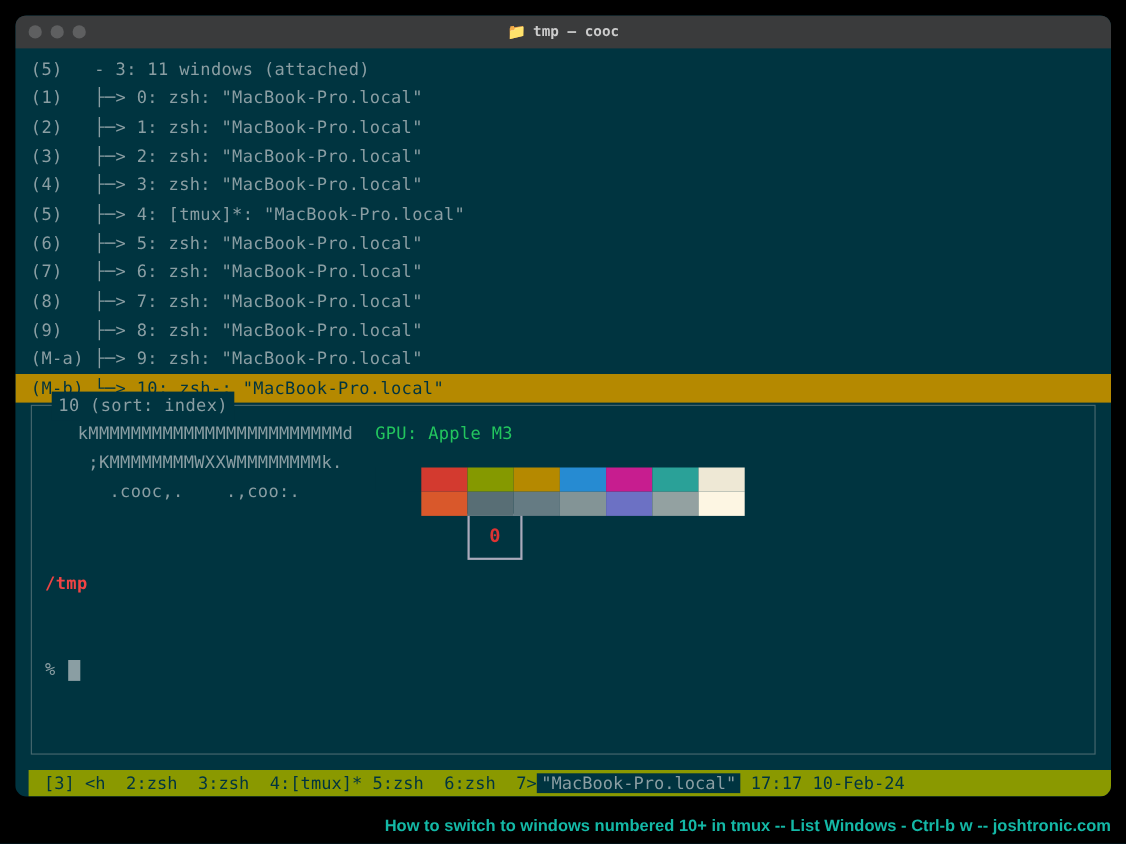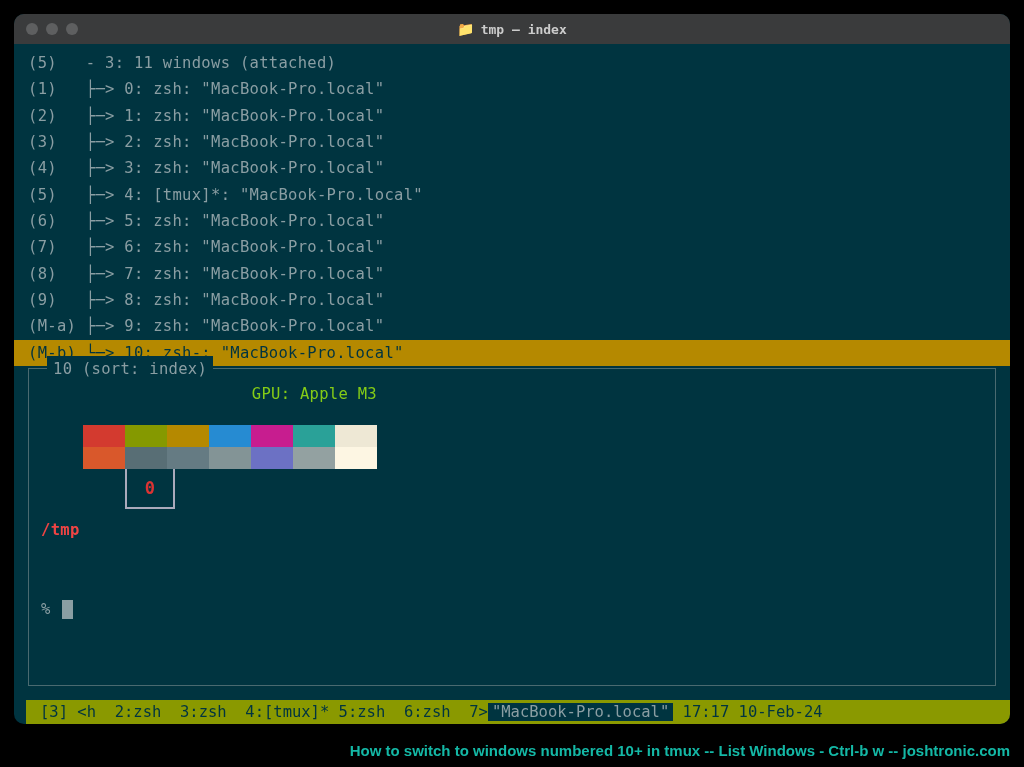--- a/index.html
+++ b/index.html
@@ -73,21 +73,21 @@
     background: #003440;
     color: #8a9ea3;
     padding: 0 6px;
   }
   .preview-content {
     display: flex;
     gap: 20px;
     padding-top: 6px;
   }
   .ascii { white-space: pre; color: #8a9ea3; font-size:15.5px; line-height:1.7; padding-left:20px;}
-  .sysinfo { white-space: pre; color: #84cc16; font-size:15.5px; line-height:1.7;text-align:right;}
+  .sysinfo { white-space: pre; color: #22c55e; font-size:15.5px; line-height:1.7;}
   .swatches {
     margin-top: 18px;
     display: flex;
     flex-direction: column;
     gap: 0;
   }
   .swatchrow { display: flex; height: 22px; }
   .swatch { width: 42px; height: 22px; }
   .swatchrow2 { display:flex; height:22px; margin-left:42px;}
   .pane-indicator {
@@ -151,41 +151,44 @@
 
 <div class="window">
   <div class="titlebar">
     <div class="traffic">
       <div class="dot"></div>
       <div class="dot"></div>
       <div class="dot"></div>
     </div>
     <div class="title">
       <span class="folder-icon">📁</span>
-      <span>tmp — index</span>
+      <span>tmp — cooc</span>
     </div>
   </div>
 
   <div class="terminal">
     <div class="tree-line">(5)   - 3: 11 windows (attached)</div>
     <div class="tree-line">(1)   ├─&gt; 0: zsh: "MacBook-Pro.local"</div>
     <div class="tree-line">(2)   ├─&gt; 1: zsh: "MacBook-Pro.local"</div>
     <div class="tree-line">(3)   ├─&gt; 2: zsh: "MacBook-Pro.local"</div>
     <div class="tree-line">(4)   ├─&gt; 3: zsh: "MacBook-Pro.local"</div>
     <div class="tree-line">(5)   ├─&gt; 4: [tmux]*: "MacBook-Pro.local"</div>
     <div class="tree-line">(6)   ├─&gt; 5: zsh: "MacBook-Pro.local"</div>
     <div class="tree-line">(7)   ├─&gt; 6: zsh: "MacBook-Pro.local"</div>
     <div class="tree-line">(8)   ├─&gt; 7: zsh: "MacBook-Pro.local"</div>
     <div class="tree-line">(9)   ├─&gt; 8: zsh: "MacBook-Pro.local"</div>
     <div class="tree-line">(M-a) ├─&gt; 9: zsh: "MacBook-Pro.local"</div>
     <div class="tree-line highlight">(M-b) └─&gt; 10: zsh-: "MacBook-Pro.local"</div>
 
     <div class="preview-box">
       <div class="preview-label"> 10 (sort: index) </div>
       <div class="preview-content">
+        <div class="ascii"> kMMMMMMMMMMMMMMMMMMMMMMMMd
+  ;KMMMMMMMMWXXWMMMMMMMMk.
+    .cooc,.    .,coo:.</div>
         <div>
           <div class="sysinfo">GPU: Apple M3</div>
           <div class="swatches">
             <div class="swatchrow" id="swatch-row1">
                 <div class="swatch" style="background: rgb(0, 52, 64);"></div>
                 <div class="swatch" style="background: rgb(211, 58, 47);"></div>
                 <div class="swatch" style="background: rgb(133, 153, 0);"></div>
                 <div class="swatch" style="background: rgb(181, 137, 0);"></div>
                 <div class="swatch" style="background: rgb(38, 139, 210);"></div>
                 <div class="swatch" style="background: rgb(199, 29, 143);"></div>

